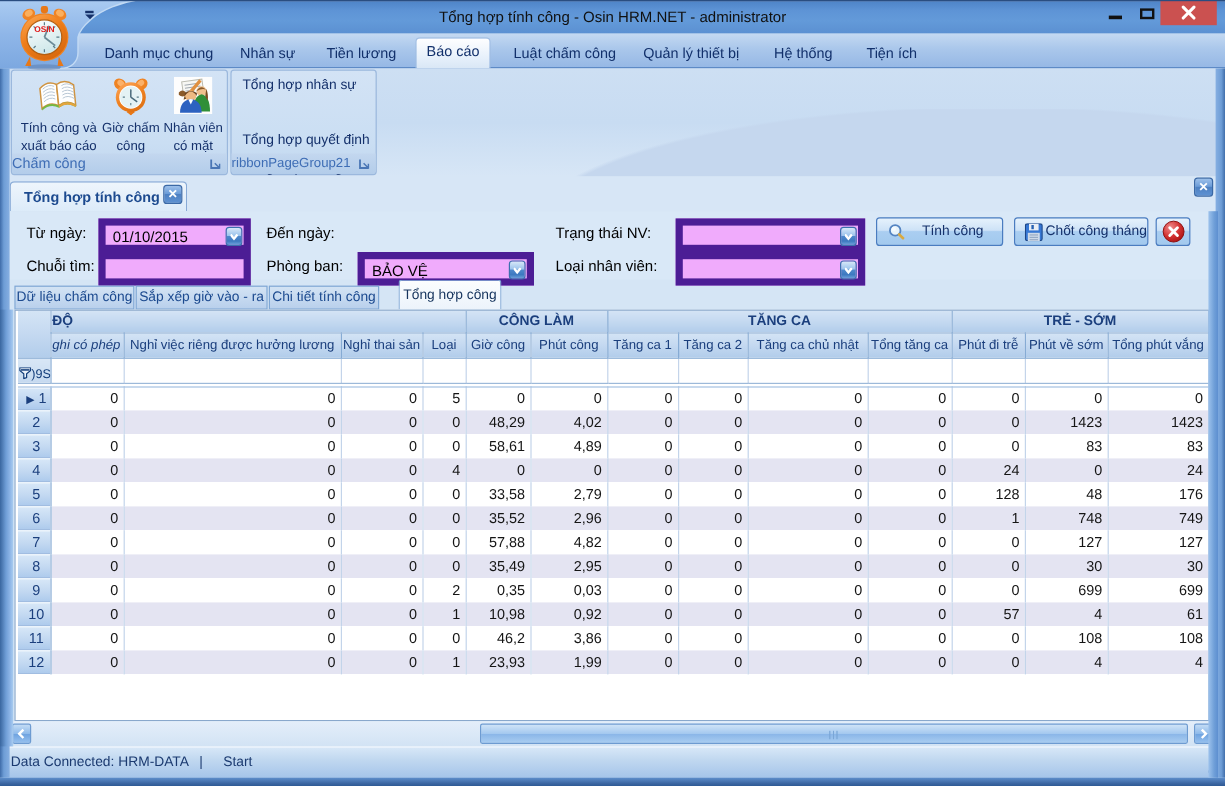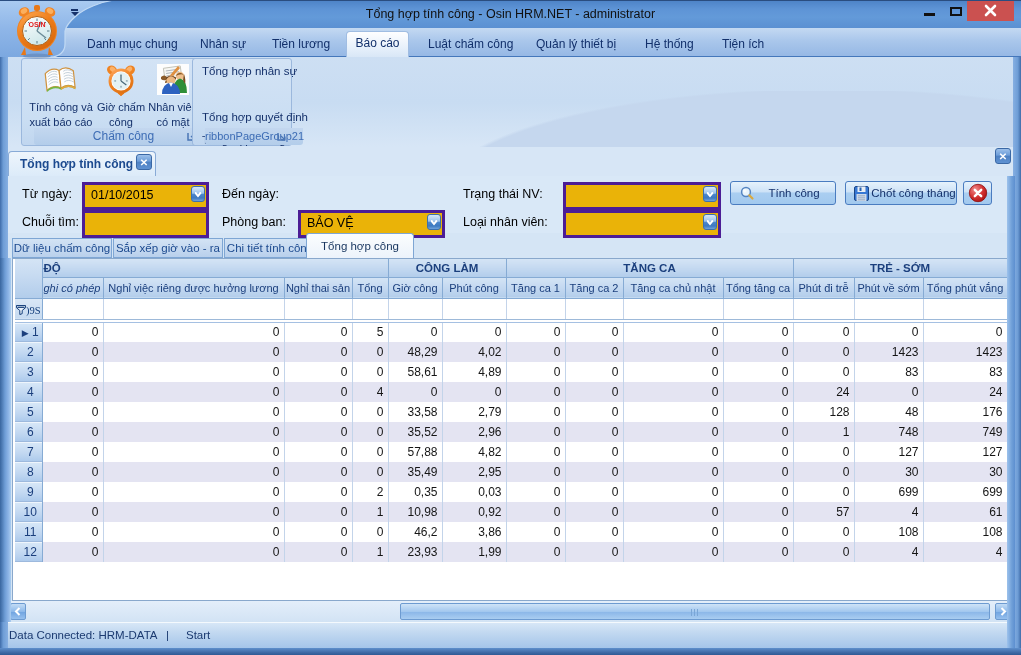--- a/index.html
+++ b/index.html
@@ -26,39 +26,39 @@
   border:1px solid #a0bde2; border-bottom:none; border-radius:4px 4px 0 0;
   font-size:12px; color:#12306b; text-align:center; line-height:23px; }
 
 
 #ribbon { left:0; top:57px; width:1021px; height:90px;
   background:linear-gradient(#cddff3 0%, #c8dcf2 50%, #d7e6f6 100%); }
 #ribbon .wave { position:absolute; right:0; bottom:0; width:640px; height:56px;
   background:radial-gradient(ellipse 700px 190px at 70% 185%, #c5d7ee 55%, rgba(205,222,242,0) 56%); }
 .rgroup { position:absolute; top:1px; height:88px; border:1px solid #9bb8dd; border-radius:3px; background:linear-gradient(#d3e3f5, #cadef3 70%, #c0d6ef); }
 .rgroup .glabel { position:absolute; left:0; bottom:0; width:100%; height:17px;
-  background:linear-gradient(#c3d7ef, #b3cdea); color:#3e6db5; font-size:11.5px; text-align:center; line-height:16px; border-radius:0 0 3px 3px; white-space:nowrap;margin-left:12px; }
+  background:linear-gradient(#c3d7ef, #b3cdea); color:#3e6db5; font-size:11.5px; text-align:left; line-height:16px; border-radius:0 0 3px 3px; white-space:nowrap; }
 .rgroup .launcher { position:absolute; right:3px; bottom:2px; width:11px; height:11px; color:#5680bd; font-size:10px; line-height:11px; }
 .ribtn { position:absolute; top:4px; width:70px; height:66px; text-align:center; font-size:11px; color:#15316b; }
 .ribtn .cap { position:absolute; left:50%; top:37px; transform:translateX(-50%); line-height:15px; white-space:nowrap; }
 .rmenu-item { position:absolute; left:9px; height:16px; font-size:11.5px; color:#15316b; white-space:nowrap; }
 
 
 #docstrip { left:0; top:147px; width:1021px; height:29px; background:#d7e6f6; }
 #doctab { position:absolute; left:8px; top:151px; width:148px; height:25px;
   background:linear-gradient(#eef5fc,#dcebf9); border:1px solid #88aad6; border-bottom:none; border-radius:4px 4px 0 0; }
 #doctab span { position:absolute; left:11px; top:5px; font-size:12px; font-weight:bold; color:#1c4a8f; white-space:nowrap; }
 .xbtn { position:absolute; width:16px; height:16px; border-radius:3px; border:1px solid #3a68a5;
   background:linear-gradient(#9dc0ea 0%,#6b9cd8 45%,#4d80c2 50%,#5f92d2 100%);
   color:#fff; font-size:10px; font-weight:bold; text-align:center; line-height:15px; }
 
 
 #filter { left:8px; top:176px; width:1005px; height:57px; background:#d9e8f7; font-size:12.5px; }
 .flabel { position:absolute; color:#000; }
-.fbox { position:absolute; height:28px; background:#eab308; border:3px solid #4c1d95; }
+.fbox { position:absolute; height:28px; background:#f0abfc; border:6px solid #4c1d95; }
 .combo-arrow { position:absolute; right:1px; top:1px; width:14px; height:16px; border-radius:3px; border:1px solid #3c70ae;
   background:linear-gradient(#d7e8f8 0%,#9cc3ec 45%,#4e88cc 50%,#3d79c0 78%,#6fa3dc 100%); }
 .combo-arrow:after { content:""; position:absolute; left:2.5px; top:4.5px; width:7px; height:6px;
   background:#fff; clip-path:polygon(18% 0, 50% 48%, 82% 0, 100% 28%, 50% 100%, 0 28%); }
 .fbtn { position:absolute; top:5px; height:24px; border:1px solid #4a7cc0; border-radius:3px;
   background:linear-gradient(#e6f2fc 0%,#cde2f7 45%,#aacef1 50%,#a2c9ee 100%);
   color:#15316b; font-size:12px; text-align:center; white-space:nowrap; }
 
 
 #subtabs { left:8px; top:233px; width:1005px; height:25px; }
@@ -176,21 +176,21 @@
   <div class="rtab" style="left:200px;width:42px;">Nhân sự</div>
   <div class="rtab" style="left:272px;width:54px;">Tiền lương</div>
   <div id="rtab-sel">Báo cáo</div>
   <div class="rtab" style="left:428px;width:80px;">Luật chấm công</div>
   <div class="rtab" style="left:536px;width:80px;">Quản lý thiết bị</div>
   <div class="rtab" style="left:645px;width:48px;">Hệ thống</div>
   <div class="rtab" style="left:722px;width:42px;">Tiện ích</div>
 
   <div id="ribbon" class="abs">
       <div class="wave"></div>
-    <div class="rgroup" style="left:21px; width:181px;">
+    <div class="rgroup" style="left:9px; width:181px;">
       <div class="ribtn" style="left:4px;">
         <svg width="36" height="30" viewBox="0 0 40 34" style="margin-top:2px;">
           <g transform="rotate(-6 20 17)">
             <path d="M3 8 Q11 1 19 6 L19 26 Q11 21 3 27 Z" fill="#fefefe" stroke="#cf9340" stroke-width="1.4"></path>
             <path d="M35 8 Q27 1 19 6 L19 26 Q27 21 35 27 Z" fill="#fefefe" stroke="#cf9340" stroke-width="1.4"></path>
             <path d="M5.5 9 Q11.5 4.5 16.5 7.5 M5.5 12 Q11.5 7.5 16.5 10.5 M5.5 15 Q11.5 10.5 16.5 13.5 M5.5 18 Q11.5 13.5 16.5 16.5 M5.5 21 Q11.5 16.5 16.5 19.5" stroke="#b9c7d4" stroke-width="0.9" fill="none"></path>
             <path d="M34.5 9 Q28.5 4.5 23.5 7.5 M34.5 12 Q28.5 7.5 23.5 10.5 M34.5 15 Q28.5 10.5 23.5 13.5 M34.5 18 Q28.5 13.5 23.5 16.5 M34.5 21 Q28.5 16.5 23.5 19.5" stroke="#b9c7d4" stroke-width="0.9" fill="none"></path>
             <path d="M3 27 Q11 21 19 26 Q27 21 35 27 L35 29 Q27 23 19 28 Q11 23 3 29 Z" fill="#74b843"></path>
             <path d="M19 26 Q27 21 35 27 L35 29 Q27 23 19 28 Z" fill="#e8a33d"></path>
           </g>
@@ -244,21 +244,21 @@
           <path d="M12 19 L14 23 L16 19 L14 18.5 Z" fill="#fff"></path>
         </svg>
         <div class="cap">Nhân viên<br>có mặt</div>
       </div>
       <div class="glabel" style="font-size:12px;">Chấm công</div>
         <svg class="launcher" viewBox="0 0 11 11">
           <path d="M1 1 L1 8 L8 8" stroke="#4a76b5" stroke-width="1.5" fill="none"></path>
           <path d="M4 4 L8 8 M8 4.5 L8 8 L4.5 8" stroke="#4a76b5" stroke-width="1.2" fill="none"></path>
         </svg>
     </div>
-    <div class="rgroup" style="left:192px; width:100px;">
+    <div class="rgroup" style="left:192px; width:122px;">
       <div class="rmenu-item" style="top:6px;">Tổng hợp nhân sự</div>
       <div class="rmenu-item" style="top:31px;margin-top:44px;">Tổng hợp lương</div>
       <div class="rmenu-item" style="top:52px;">Tổng hợp quyết định</div>
       <div class="glabel" style="font-size:11px;">ribbonPageGroup21</div>
         <svg class="launcher" viewBox="0 0 11 11">
           <path d="M1 1 L1 8 L8 8" stroke="#4a76b5" stroke-width="1.5" fill="none"></path>
           <path d="M4 4 L8 8 M8 4.5 L8 8 L4.5 8" stroke="#4a76b5" stroke-width="1.2" fill="none"></path>
         </svg>
     </div>
   </div>
@@ -322,21 +322,21 @@
     <div class="flabel" style="left:455px; top:39px;">Loại nhân viên:</div>
     <div class="fbox" style="left:555px; top:34px; width:158px;">
         <div class="combo-arrow"></div>
       </div>
   </div>
 
   <div id="subtabs" class="abs">
     <div class="stab" style="left:4px; width:100px;">Dữ liệu chấm công</div>
     <div class="stab" style="left:105px; width:110px;">Sắp xếp giờ vào - ra</div>
     <div class="stab" style="left:216px; width:92px;">Chi tiết tính công</div>
-    <div id="stab-sel" style="left:298px; width:108px;">Tổng hợp công</div>
+    <div id="stab-sel" style="left:324px; width:86px;">Tổng hợp công</div>
   </div>
 
   <div id="gridpanel" class="abs">
    <div id="grid">
     <table>
       <colgroup>
             <col style="width:27px">
             <col style="width:61px">
             <col style="width:181px">
             <col style="width:68px">
@@ -356,33 +356,33 @@
         <td rowspan="2" style="border-bottom:1px solid #86abd4;"></td>
         <td colspan="4" style="text-align:left;">ĐỘ</td>
         <td colspan="2">CÔNG LÀM</td>
         <td colspan="4">TĂNG CA</td>
         <td colspan="3">TRẺ - SỚM</td>
       </tr>
       <tr class="hdr colh" style="height:21px;">
         <td style="text-align:right;padding-right:5px;font-style:italic;">ghi có phép</td>
               <td>Nghỉ việc riêng được hưởng lương</td>
               <td>Nghỉ thai sản</td>
-              <td>Tổng</td>
+              <td>Loại</td>
               <td>Giờ công</td>
               <td>Phút công</td>
               <td>Tăng ca 1</td>
               <td>Tăng ca 2</td>
               <td>Tăng ca chủ nhật</td>
               <td>Tổng tăng ca</td>
               <td>Phút đi trễ</td>
               <td>Phút về sớm</td>
               <td>Tổng phút vắng</td>
       </tr>
       <tr class="filterrow">
-        <td class="ind" style="padding:4px 0 0 1px;font-family:Liberation Serif, serif;"><svg width="10" height="10" viewBox="0 0 11 11" style="vertical-align:-1px;">
+        <td class="ind" style="padding:4px 0 0 1px;"><svg width="10" height="10" viewBox="0 0 11 11" style="vertical-align:-1px;">
                   <path d="M0.5 0.5 H10.5 V3 L6.8 6 V9.5 L4.2 10.5 V6 L0.5 3 Z" fill="#eaf2fa" stroke="#123d7a" stroke-width="1.1"></path>
                   <rect x="1.5" y="1.8" width="8" height="1.4" fill="#123d7a"></rect>
                 </svg><span style="font-size:10.5px;color:#123d7a;">)9S</span></td>
         <td></td>
               <td></td>
               <td></td>
               <td></td>
               <td></td>
               <td></td>
               <td></td>

